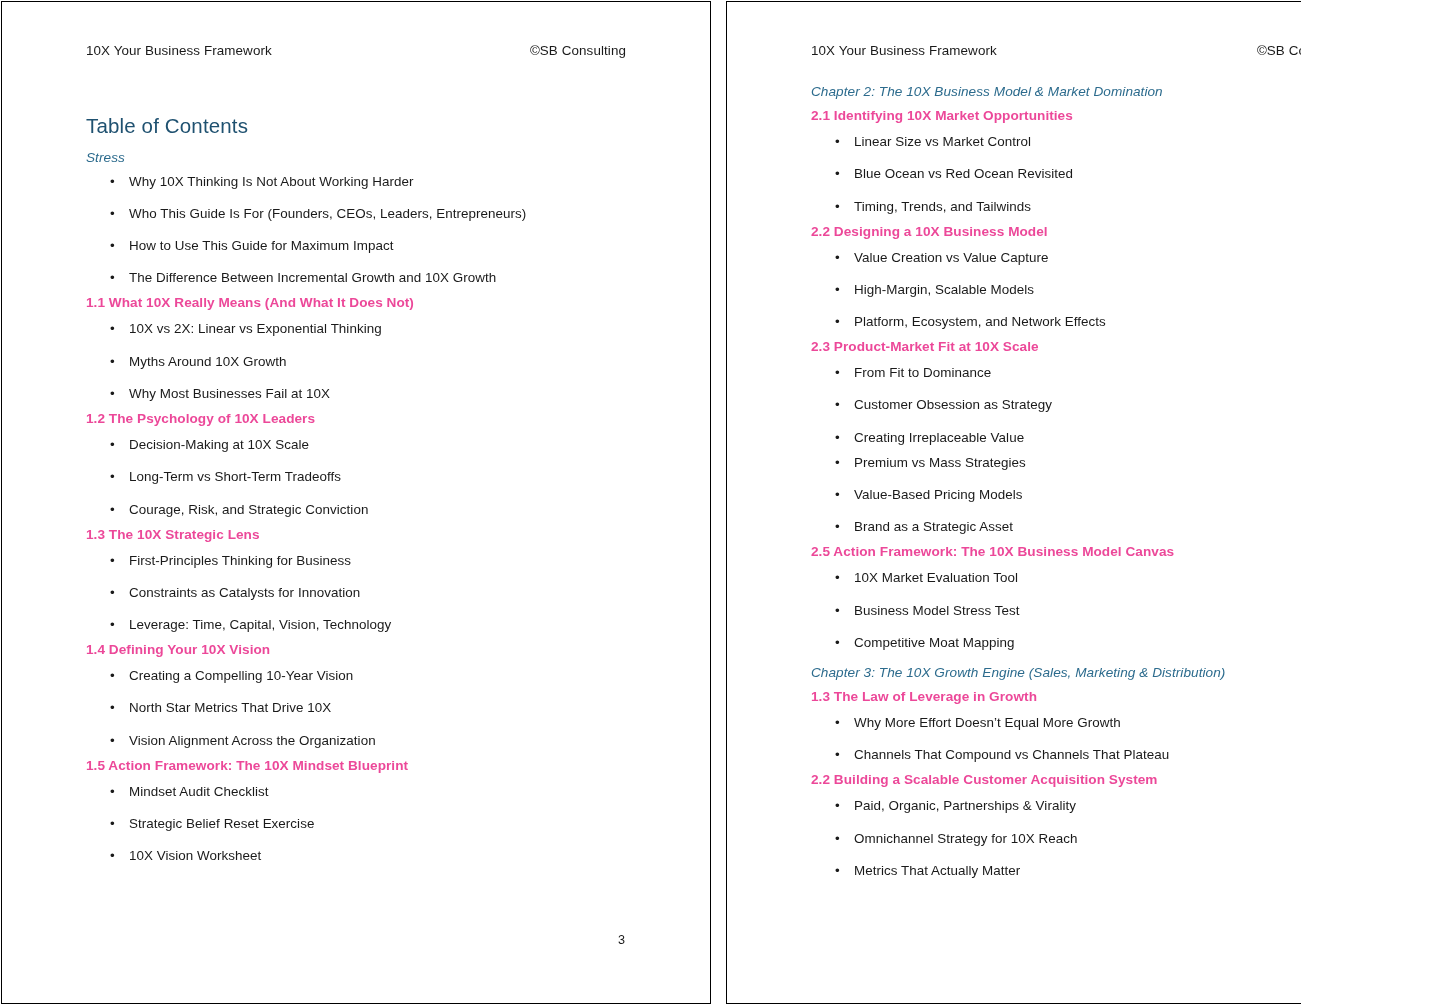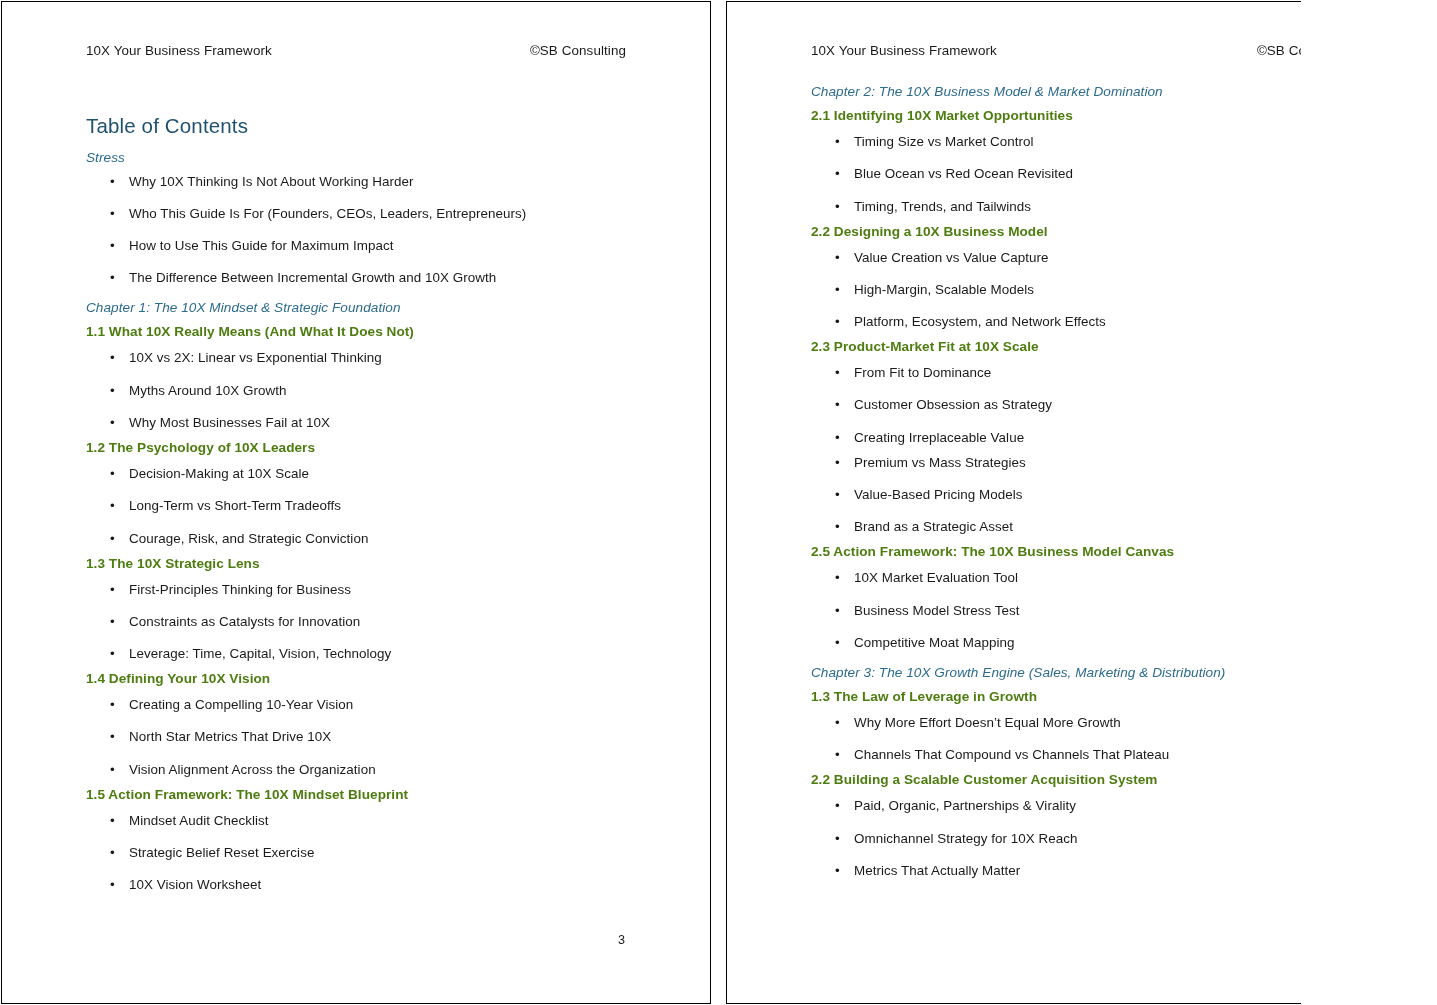--- a/index.html
+++ b/index.html
@@ -77,21 +77,21 @@
     font-weight: 400;
     color: #2c6b8d;
     margin: 0 0 7px 0;
     line-height: 1.25;
     letter-spacing: 0.05px;
   }
 
   .section-head {
     font-size: 13.6px;
     font-weight: 700;
-    color: #4d7c0f;
+    color: #ec4899;
     margin: 0 0 9px 0;
     line-height: 1.25;
     letter-spacing: 0.05px;
   }
 
   
   .bullets {
     list-style: none;
     margin: 0 0 9px 0;
     padding: 0;
@@ -145,21 +145,20 @@
       <div class="flow">
         <div class="toc-title">Table of Contents</div>
         <div>
             <div class="chapter-head">Stress</div>
             <ul class="bullets">
               <li class="bullet"><span class="bullet-dot">•</span><span>Why 10X Thinking Is Not About Working Harder</span></li>
               <li class="bullet"><span class="bullet-dot">•</span><span>Who This Guide Is For (Founders, CEOs, Leaders, Entrepreneurs)</span></li>
               <li class="bullet"><span class="bullet-dot">•</span><span>How to Use This Guide for Maximum Impact</span></li>
               <li class="bullet"><span class="bullet-dot">•</span><span>The Difference Between Incremental Growth and 10X Growth</span></li>
             </ul>
-            <div class="chapter-head">Chapter 1: The 10X Mindset &amp; Strategic Foundation</div>
             <div class="section-head">1.1 What 10X Really Means (And What It Does Not)</div>
             <ul class="bullets">
               <li class="bullet"><span class="bullet-dot">•</span><span>10X vs 2X: Linear vs Exponential Thinking</span></li>
               <li class="bullet"><span class="bullet-dot">•</span><span>Myths Around 10X Growth</span></li>
               <li class="bullet"><span class="bullet-dot">•</span><span>Why Most Businesses Fail at 10X</span></li>
             </ul>
             <div class="section-head">1.2 The Psychology of 10X Leaders</div>
             <ul class="bullets">
               <li class="bullet"><span class="bullet-dot">•</span><span>Decision-Making at 10X Scale</span></li>
               <li class="bullet"><span class="bullet-dot">•</span><span>Long-Term vs Short-Term Tradeoffs</span></li>
@@ -196,21 +195,21 @@
       <div class="run-head">
         <span class="run-head-left">10X Your Business Framework</span>
         <span class="run-head-right">©SB Consulting</span>
       </div>
 
       <div class="flow">
         <div>
             <div class="chapter-head">Chapter 2: The 10X Business Model &amp; Market Domination</div>
             <div class="section-head">2.1 Identifying 10X Market Opportunities</div>
             <ul class="bullets">
-              <li class="bullet"><span class="bullet-dot">•</span><span>Timing Size vs Market Control</span></li>
+              <li class="bullet"><span class="bullet-dot">•</span><span>Linear Size vs Market Control</span></li>
               <li class="bullet"><span class="bullet-dot">•</span><span>Blue Ocean vs Red Ocean Revisited</span></li>
               <li class="bullet"><span class="bullet-dot">•</span><span>Timing, Trends, and Tailwinds</span></li>
             </ul>
             <div class="section-head">2.2 Designing a 10X Business Model</div>
             <ul class="bullets">
               <li class="bullet"><span class="bullet-dot">•</span><span>Value Creation vs Value Capture</span></li>
               <li class="bullet"><span class="bullet-dot">•</span><span>High-Margin, Scalable Models</span></li>
               <li class="bullet"><span class="bullet-dot">•</span><span>Platform, Ecosystem, and Network Effects</span></li>
             </ul>
             <div class="section-head">2.3 Product-Market Fit at 10X Scale</div>

